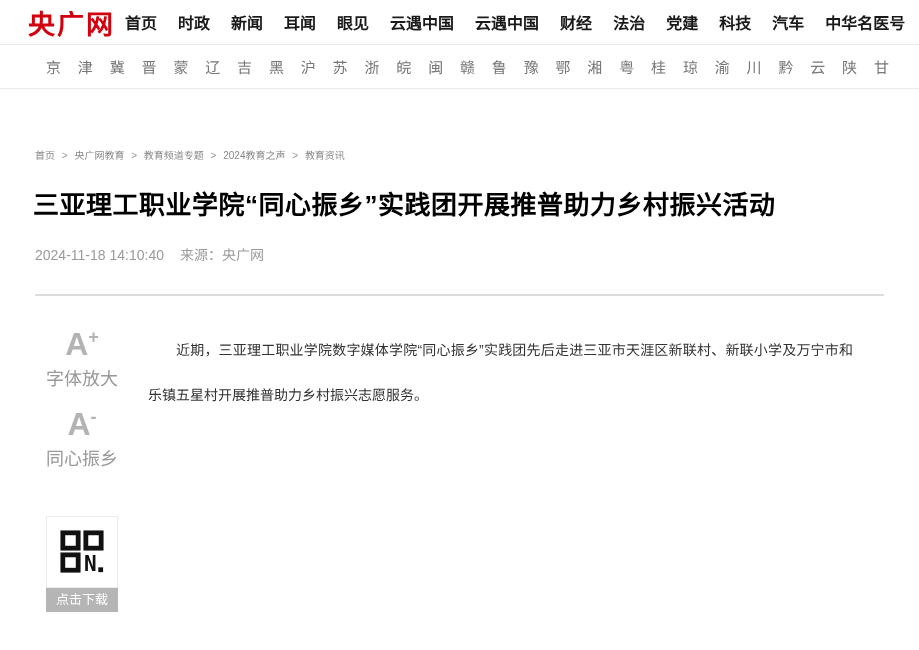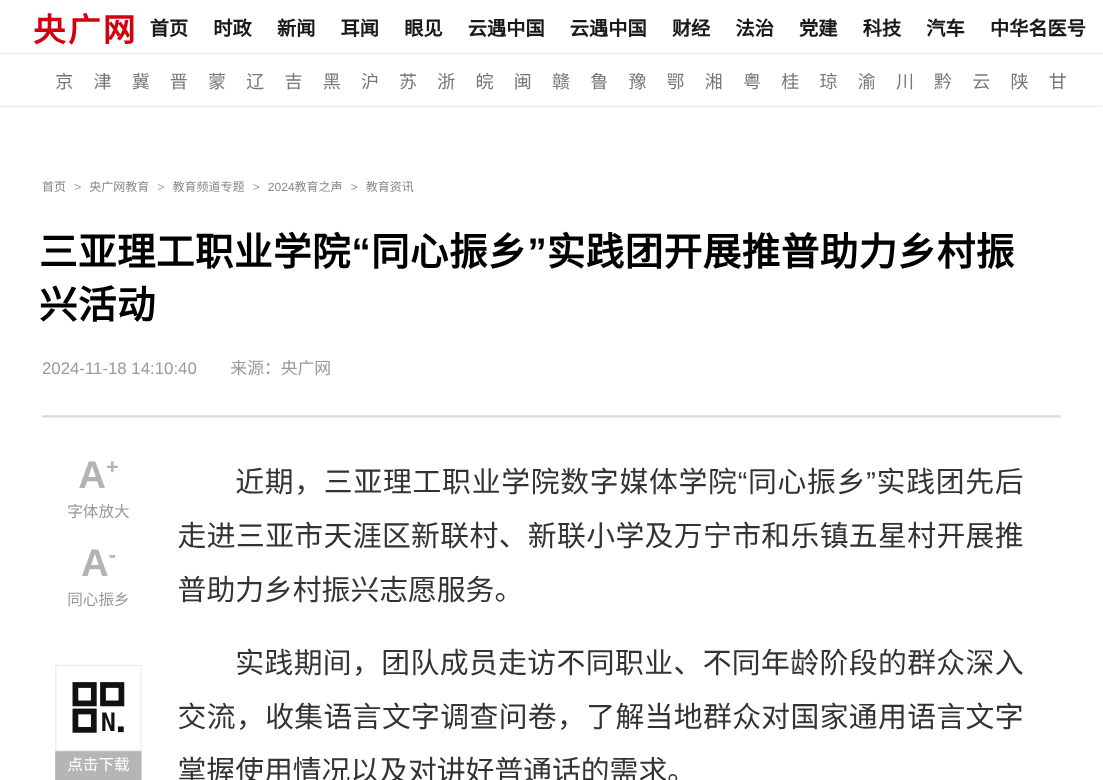--- a/index.html
+++ b/index.html
@@ -20,45 +20,45 @@
     border-bottom: 1px solid #e9e9e9; }
   .region-item { font-size: 15px; color: #777; cursor: pointer; }
 
   
   .breadcrumb { margin: 58px 0 0 35px; font-size: 10px; color: #888; }
   .breadcrumb .crumb { cursor: pointer; }
   .breadcrumb .crumb:not(:last-child)::after { content: " > "; color: #999;
     margin: 0 4px; cursor: default; }
 
   
-  .article-title { margin: 26px 45px 0 33px; font-size: 32px; line-height: 1.38;
+  .article-title { margin: 26px 45px 0 33px; font-size: 26px; line-height: 1.38;
     font-weight: 700; color: #000; letter-spacing: 0.5px; }
   .article-meta { margin: 20px 0 0 35px; font-size: 14px; color: #9a9a9a; }
-  .article-meta .source-label { margin-left: 28px; }
+  .article-meta .source-label { margin-left: 16px; }
   .divider { margin: 30px 35px 0 35px; border: none;
     border-top: 2px solid #dcdcdc; height: 0; }
 
   
   .content { display: flex; margin-top: 32px; }
   aside.tools { width: 148px; flex: 0 0 148px; padding-left: 46px; }
   .side-col { width: 72px; display: flex; flex-direction: column;
     align-items: center; }
   .font-btn { text-align: center; cursor: pointer; margin-bottom: 18px; }
   .font-symbol { font-size: 32px; font-weight: 700; color: #b3b3b3;
     line-height: 1; display: block; }
   .font-symbol sup { font-size: 18px; }
-  .font-label { font-size: 13px; color: #999; margin-top: 4px; display: block; }
+  .font-label { font-size: 18px; color: #999; margin-top: 4px; display: block; }
   .qr-wrap { margin-top: 28px; width: 72px; cursor: pointer; }
   .qr-frame { width: 72px; height: 72px; border: 1px solid #ececec;
     background: #fff; display: flex; align-items: center; justify-content: center; }
   .qr-caption { width: 72px; height: 24px; line-height: 24px; background: #b5b5b5;
     color: #fff; font-size: 13px; text-align: center; }
 
   main.article-body { flex: 1; padding-right: 66px; }
-  .article-body p { font-size: 24px; color: #333; line-height: 45px;
+  .article-body p { font-size: 14px; color: #333; line-height: 45px;
     text-indent: 2em; text-align: justify; margin-bottom: 16px; }
 </style>
 </head>
 <body>
 
 <header>
   <div class="nav-row">
     <div class="logo">央广网</div>
     <nav class="nav-list">
 
@@ -144,16 +144,15 @@
           </svg>
         </div>
         <div class="qr-caption">点击下载</div>
       </div>
 
     </div>
   </aside>
 
   <main class="article-body">
     <p>近期，三亚理工职业学院数字媒体学院“同心振乡”实践团先后走进三亚市天涯区新联村、新联小学及万宁市和乐镇五星村开展推普助力乡村振兴志愿服务。</p>
-    <p>实践期间，团队成员走访不同职业、不同年龄阶段的群众深入交流，收集语言文字调查问卷，了解当地群众对国家通用语言文字掌握使用情况以及对讲好普通话的需求。</p>
   </main>
 
 </div>
 
 </body></html>

